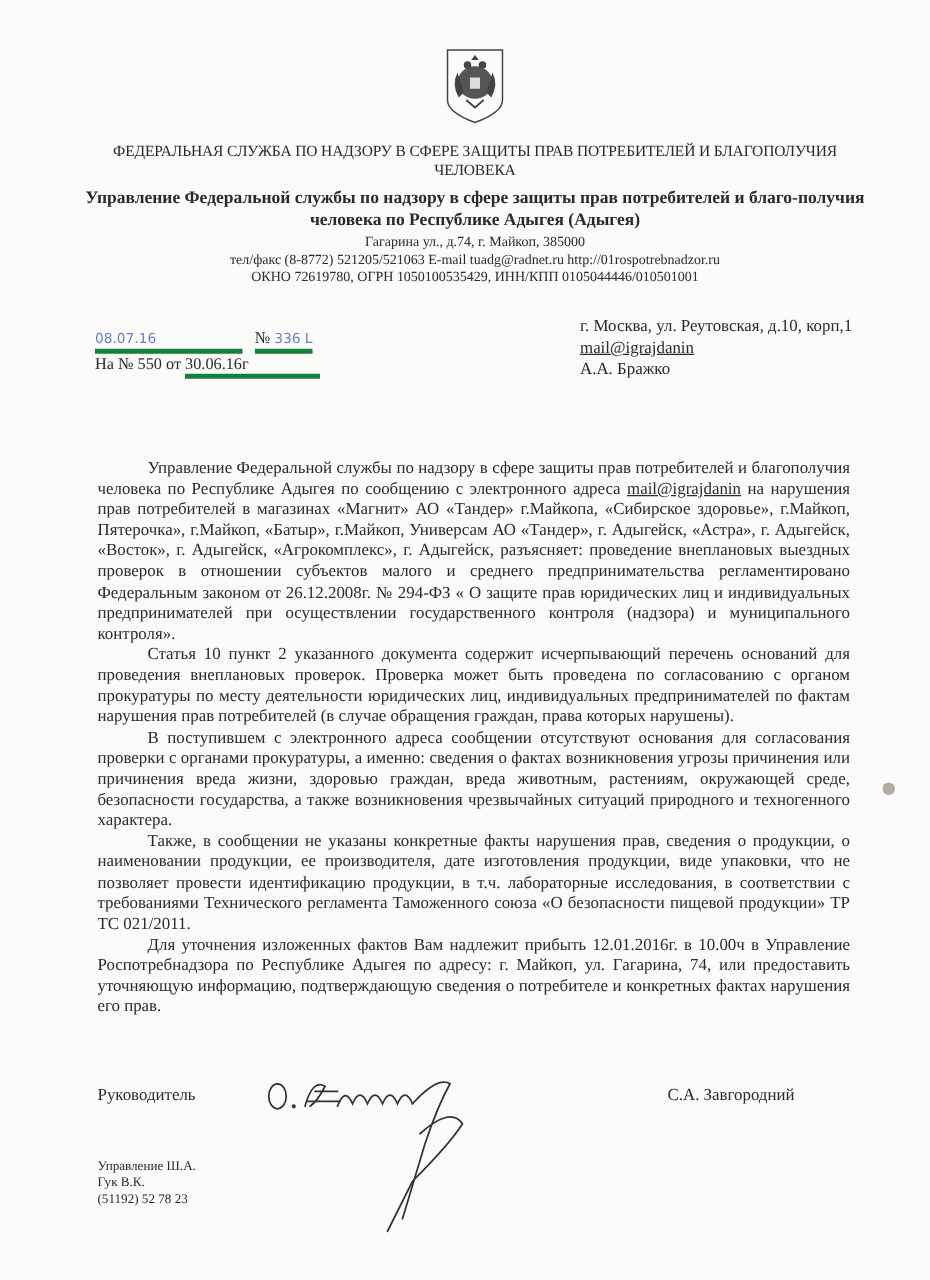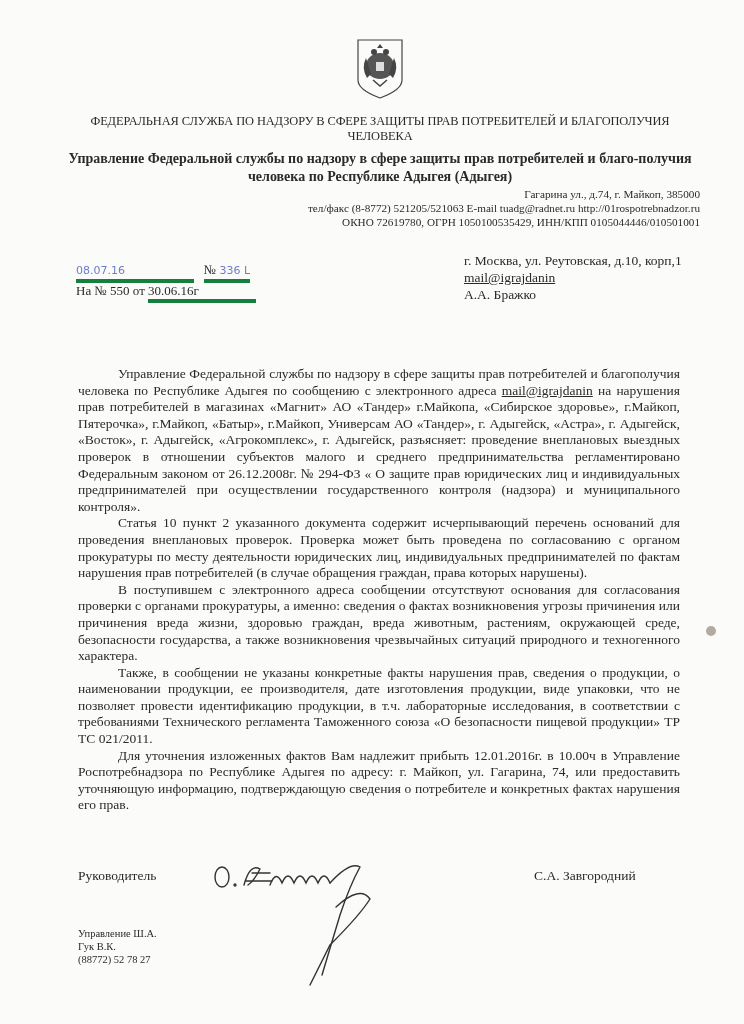--- a/index.html
+++ b/index.html
@@ -9,21 +9,21 @@
     font-family: "Liberation Serif", serif;
     color: #2a2a2a;
     position: relative;
   }
   .page { position: absolute; left: 0; top: 0; width: 744px; height: 1024px; padding-left: 40px; }
   .edge-line { position: absolute; right: 18px; top: 0; width: 1px; height: 1024px; background: #e8e8e4; }
   .hole { position: absolute; left: 706px; top: 626px; width: 10px; height: 10px; border-radius: 50%; background: #b3aba0; }
   .emblem { position: absolute; left: 355px; top: 38px; width: 50px; height: 62px; }
   .hdr1 { position: absolute; left: 60px; width: 640px; top: 114px; text-align: center; font-size: 12.4px; line-height: 15px; letter-spacing: -0.1px; }
   .hdr2 { position: absolute; left: 60px; width: 640px; top: 150px; text-align: center; font-size: 14px; line-height: 18px; font-weight: bold; }
-  .hdr3 { position: absolute; left: 60px; width: 640px; top: 187px; text-align: right; font-size: 11.2px; line-height: 14px; }
+  .hdr3 { position: absolute; left: 60px; width: 640px; top: 187px; text-align: center; font-size: 11.2px; line-height: 14px; }
   .ref { position: absolute; left: 76px; top: 262px; font-size: 13px; line-height: 16px; }
   .ref .hand { color: #6b7ec9; font-family: "DejaVu Sans", sans-serif; font-size: 11px; }
   .ref .ul { display: inline-block; border-bottom: 4px solid #15803d; }
   .recipient { position: absolute; left: 464px; top: 252px; font-size: 13.5px; line-height: 17px; }
   .recipient .email { text-decoration: underline; }
   .subject { position: absolute; left: 80px; top: 317px; font-size: 13px; font-style: italic; }
   .body { position: absolute; left: 78px; width: 602px; top: 366px; font-size: 13.5px; line-height: 16.6px; text-align: justify; }
   .body p { margin: 0; text-indent: 40px; }
   .body .email { text-decoration: underline; }
   .sign-row { position: absolute; left: 78px; top: 868px; width: 580px; font-size: 13.5px; }
@@ -96,15 +96,15 @@
       <path d="M34 30 Q40 8 50 14 Q44 26 38 30 M42 18 L60 18 M36 26 L62 26"></path>
       <path d="M60 30 Q66 14 72 28 Q78 14 84 28 Q90 14 96 28 Q102 14 108 28 Q114 14 120 28"></path>
       <path d="M120 28 Q140 6 150 12 Q140 30 130 60 Q118 100 112 120"></path>
       <path d="M126 52 Q150 30 160 44 Q150 60 120 90 Q110 110 100 130"></path>
     </g>
   </svg>
 
   <div class="exec">
     <div>Управление Ш.А.</div>
     <div>Гук В.К.</div>
-    <div>(88772) 52 78 27</div>
+    <div>(51192) 52 78 23</div>
   </div>
 </div>
 
 </body></html>

